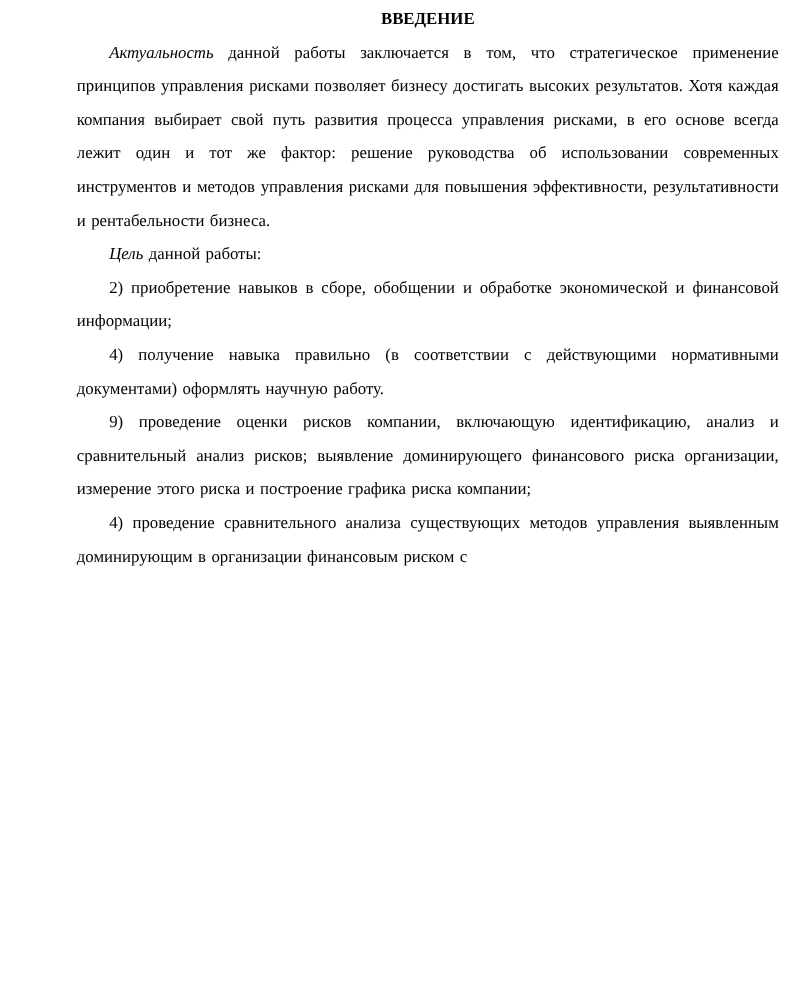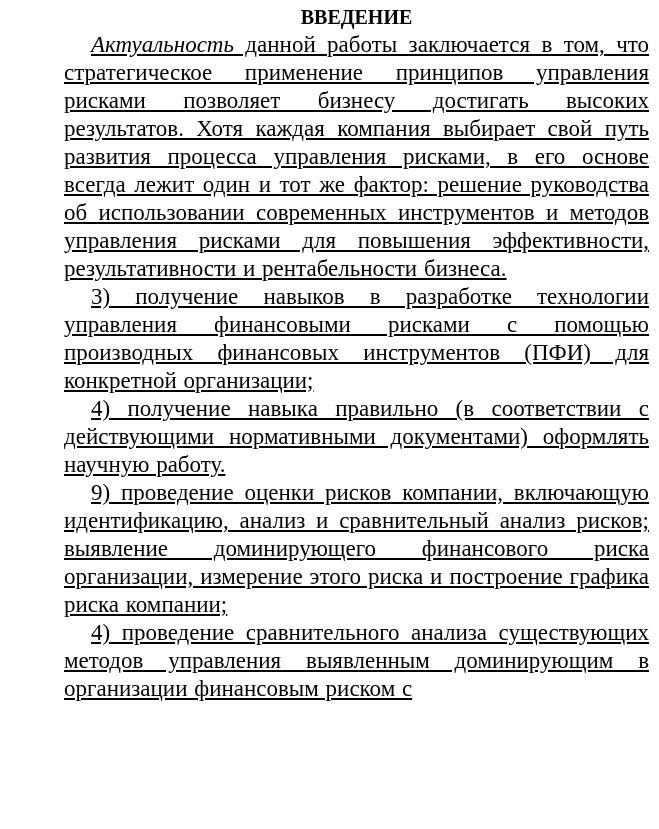--- a/index.html
+++ b/index.html
@@ -15,51 +15,51 @@
     color: #000000;
   }
   .page {
     box-sizing: border-box;
     width: 659px;
     height: 829px;
     padding: 3px 10px 0 64px;
     background: #ffffff;
   }
   .title {
-    font-size: 20px;
+    font-size: 14px;
     font-weight: bold;
     line-height: 28px;
     text-align: center;
     margin: 0 0 0 0;
   }
   .para {
     margin: 0;
-    font-size: 23px;
+    font-size: 14px;
     line-height: 28px;
     text-align: justify;
     text-indent: 27px;
     word-spacing: 1px;
-    text-decoration: underline;
   }
   .it {
     font-style: italic;
   }
 </style>
 </head>
 <body>
 
 <div class="page">
   <div class="title">ВВЕДЕНИЕ</div>
 
   <p class="para"><span class="it">Актуальность</span><span> данной работы заключается в том, что стратегическое применение принципов управления рисками позволяет бизнесу достигать высоких результатов. Хотя каждая компания выбирает свой путь развития процесса управления рисками, в его основе всегда лежит один и тот же фактор: решение руководства об использовании современных инструментов и методов управления рисками для повышения эффективности, результативности и рентабельности бизнеса.</span><span class="it"></span><span></span></p>
 
+  <p class="para"><span class="it">Цель</span><span> данной работы:</span><span class="it"></span><span></span></p>
 
 
+  <p class="para"><span class="it"></span><span>2) приобретение навыков в сборе, обобщении и обработке экономической и финансовой информации;</span><span class="it"></span><span></span></p>
 
-  <p class="para"><span class="it"></span><span>3) получение навыков в разработке технологии управления финансовыми рисками с помощью производных финансовых инструментов (ПФИ) для конкретной организации;</span><span class="it"></span><span></span></p>
 
   <p class="para"><span class="it"></span><span>4) получение навыка правильно (в соответствии с действующими нормативными документами) оформлять научную работу.</span><span class="it"></span><span></span></p>
 
 
 
 
 
   <p class="para"><span class="it"></span><span>9) проведение оценки рисков компании, включающую идентификацию, анализ и сравнительный анализ рисков; выявление доминирующего финансового риска организации, измерение этого риска и построение графика риска компании;</span><span class="it"></span><span></span></p>
 
   <p class="para"><span class="it"></span><span>4) проведение сравнительного анализа существующих методов управления выявленным доминирующим в организации финансовым риском с</span><span class="it"></span><span></span></p>

